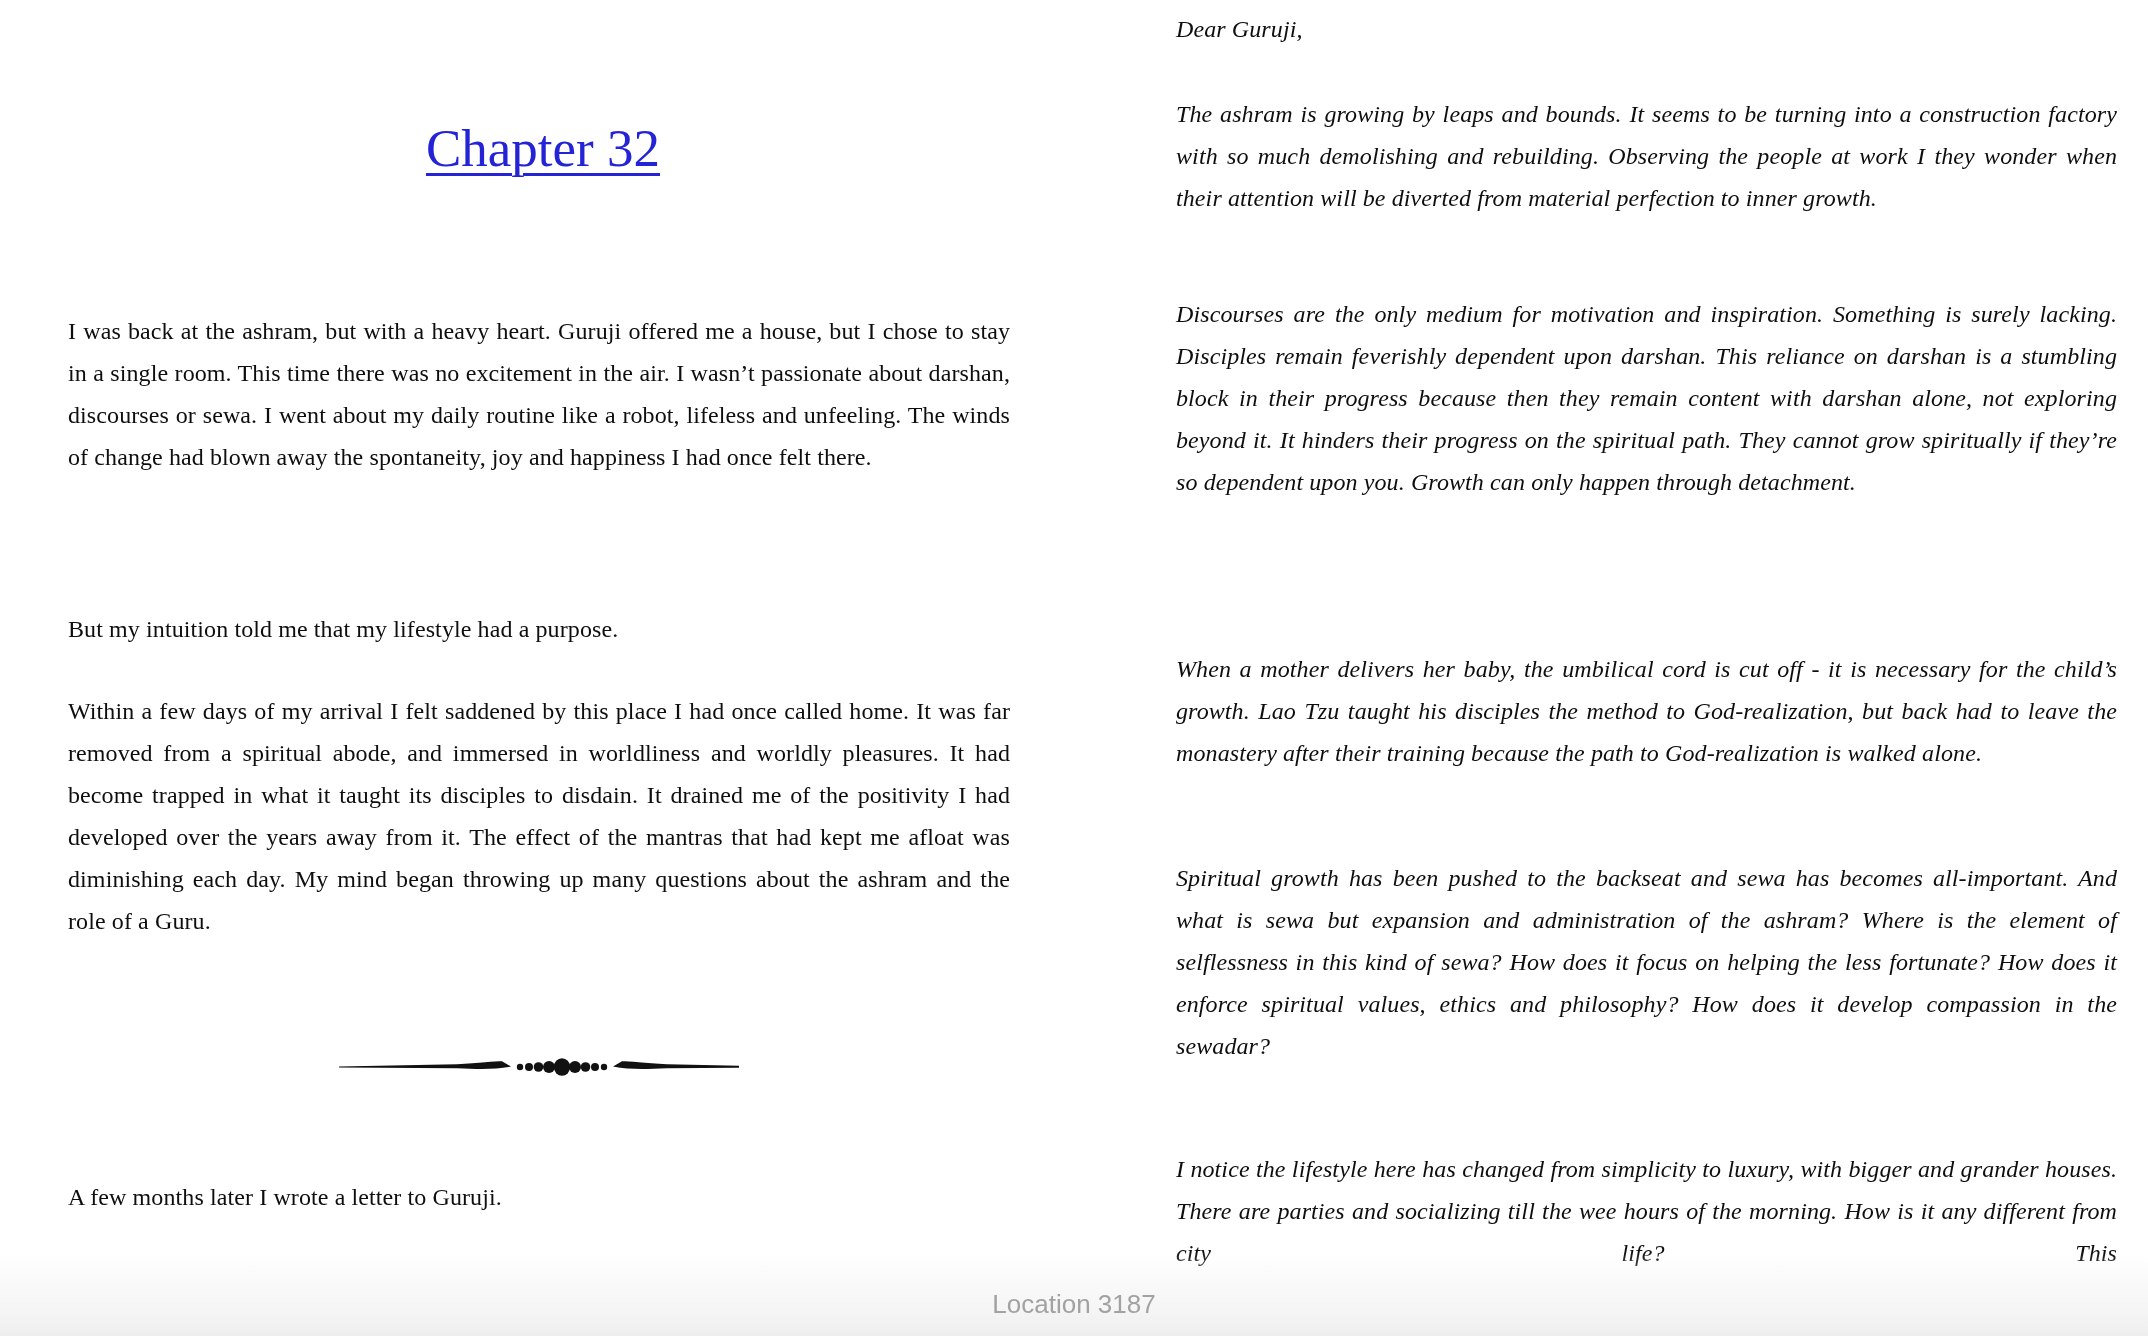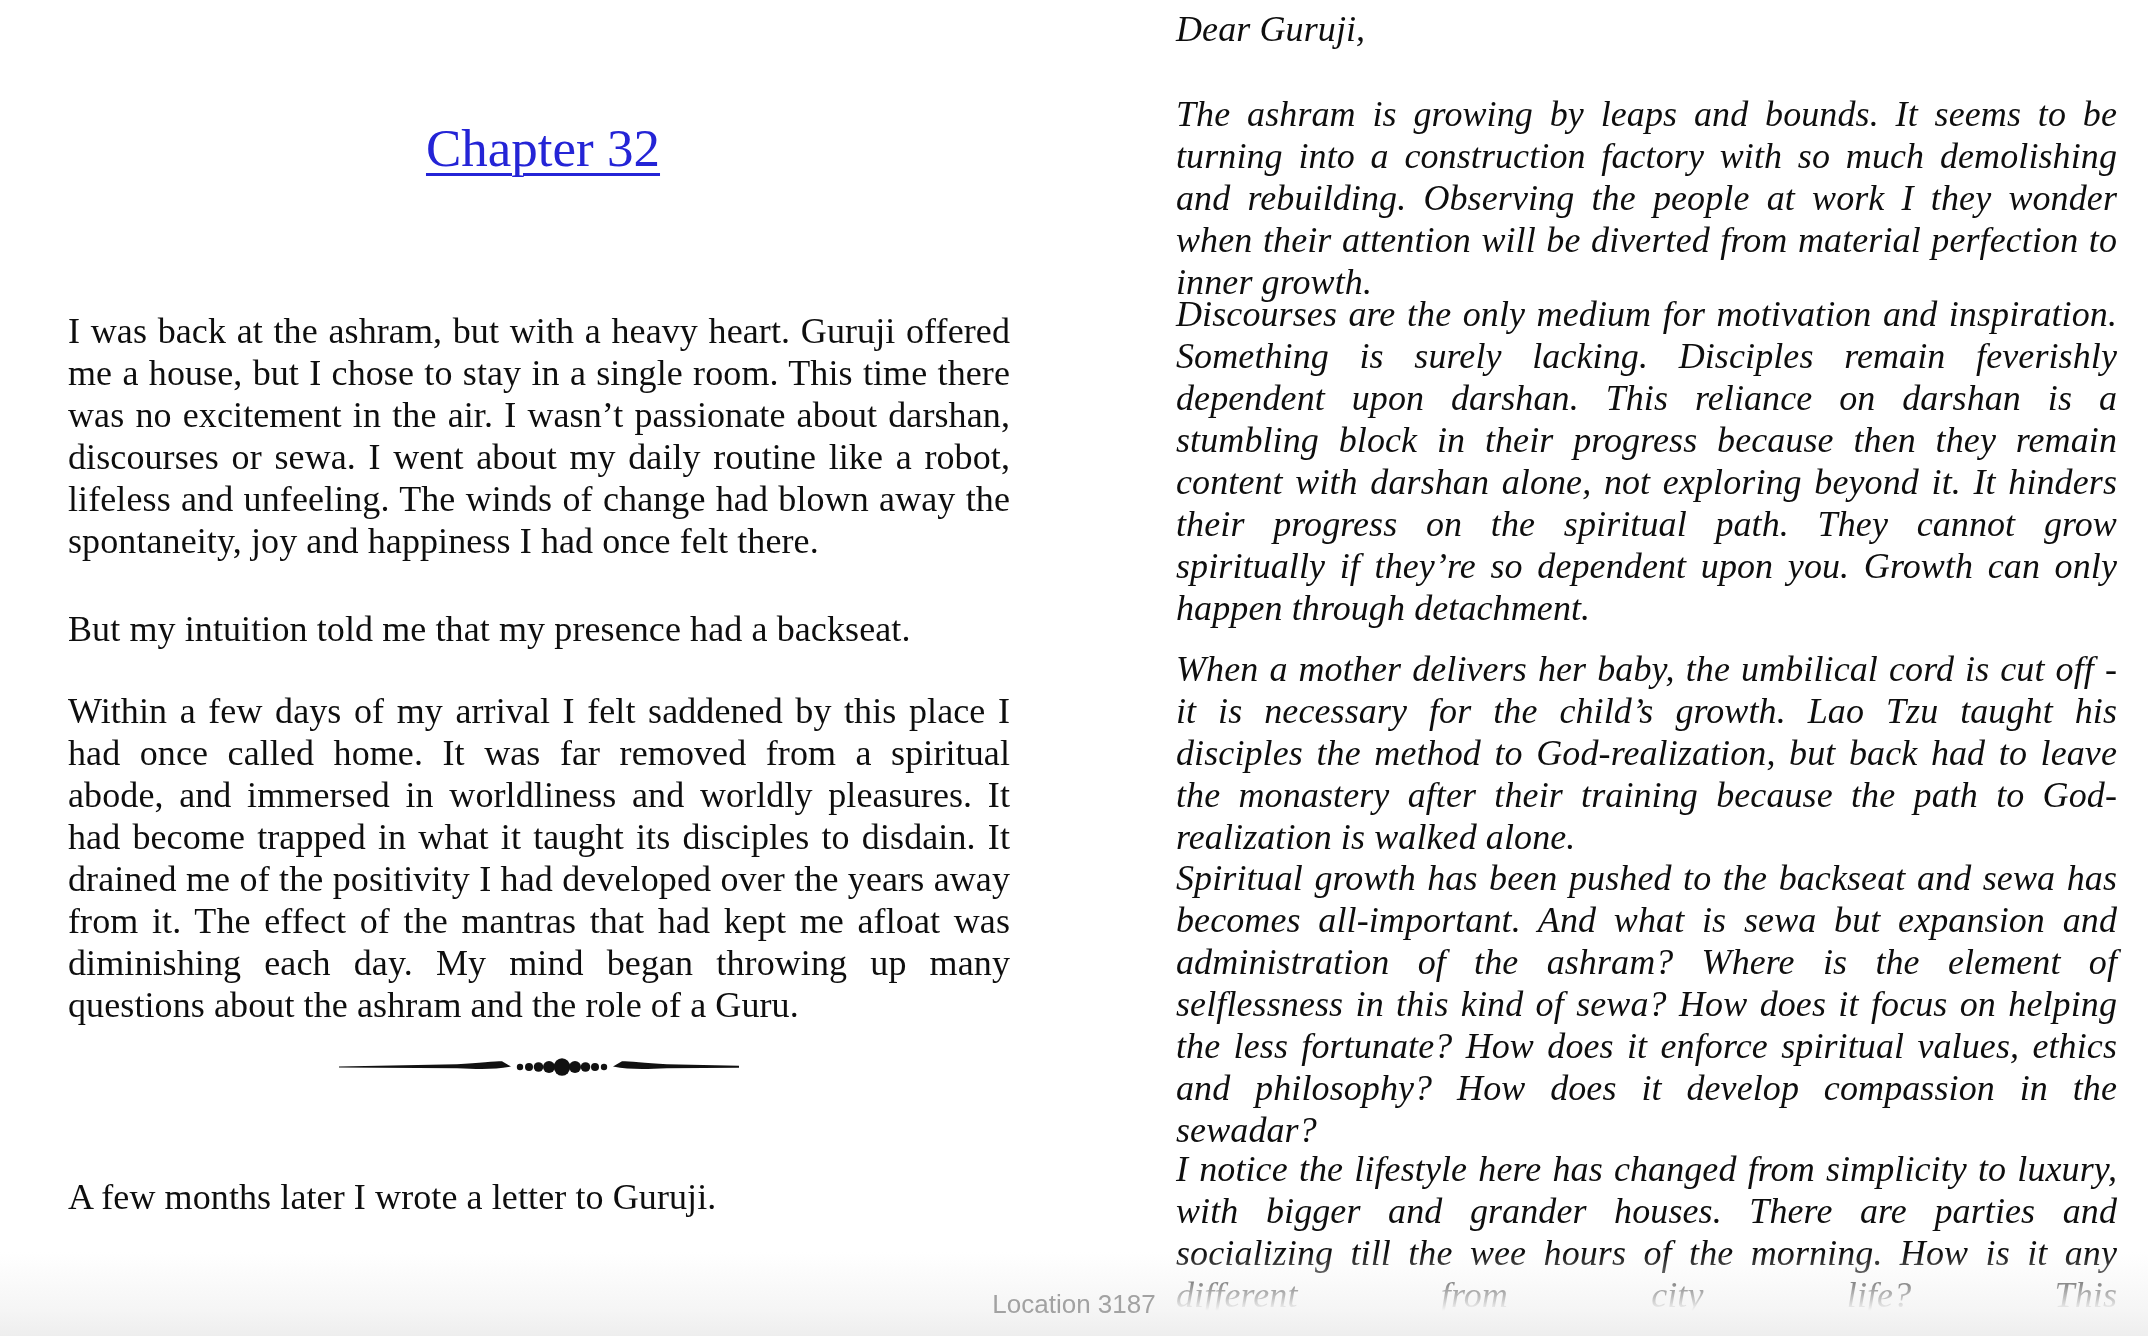--- a/index.html
+++ b/index.html
@@ -32,21 +32,21 @@
     text-decoration-thickness: 3px;
     text-underline-offset: 7px;
     cursor: pointer;
   }
 
   .para {
     position: absolute;
     left: 0;
     width: 100%;
     margin: 0;
-    font-size: 36px;
+    font-size: 24px;
     line-height: 42px;
     text-align: justify;
     letter-spacing: 0.1px;
   }
   .col.right .para { font-style: italic; }
   .para.cont { text-align-last: justify; }
 
   .divider {
     position: absolute;
     left: 0; top: 1052px;
@@ -75,21 +75,21 @@
 </head>
 <body>
 
 <div class="stage">
 
   <section class="col left">
     <h1 class="chapter"><a>Chapter 32</a></h1>
 
     <p class="para" style="top:310px">I was back at the ashram, but with a heavy heart. Guruji offered me a house, but I chose to stay in a single room. This time there was no excitement in the air. I wasn’t passionate about darshan, discourses or sewa. I went about my daily routine like a robot, lifeless and unfeeling. The winds of change had blown away the spontaneity, joy and happiness I had once felt there.</p>
 
-    <p class="para" style="top:608px">But my intuition told me that my presence had a backseat.</p>
+    <p class="para" style="top:608px">But my intuition told me that my lifestyle had a purpose.</p>
 
     <p class="para" style="top:690px">Within a few days of my arrival I felt saddened by this place I had once called home. It was far removed from a spiritual abode, and immersed in worldliness and worldly pleasures. It had become trapped in what it taught its disciples to disdain. It drained me of the positivity I had developed over the years away from it. The effect of the mantras that had kept me afloat was diminishing each day. My mind began throwing up many questions about the ashram and the role of a Guru.</p>
 
     <div class="divider">
       <svg width="400" height="30" viewBox="0 0 400 30" aria-hidden="true">
         <g fill="#111111">
 
           <path d="M0,14.6 L118,12.2 C140,10.6 156,9.4 163,9.2 L172,14.5 C156,17.6 140,17.2 118,16.2 L0,15.4 Z"></path>
 
           <circle cx="181" cy="15" r="3.2"></circle>

